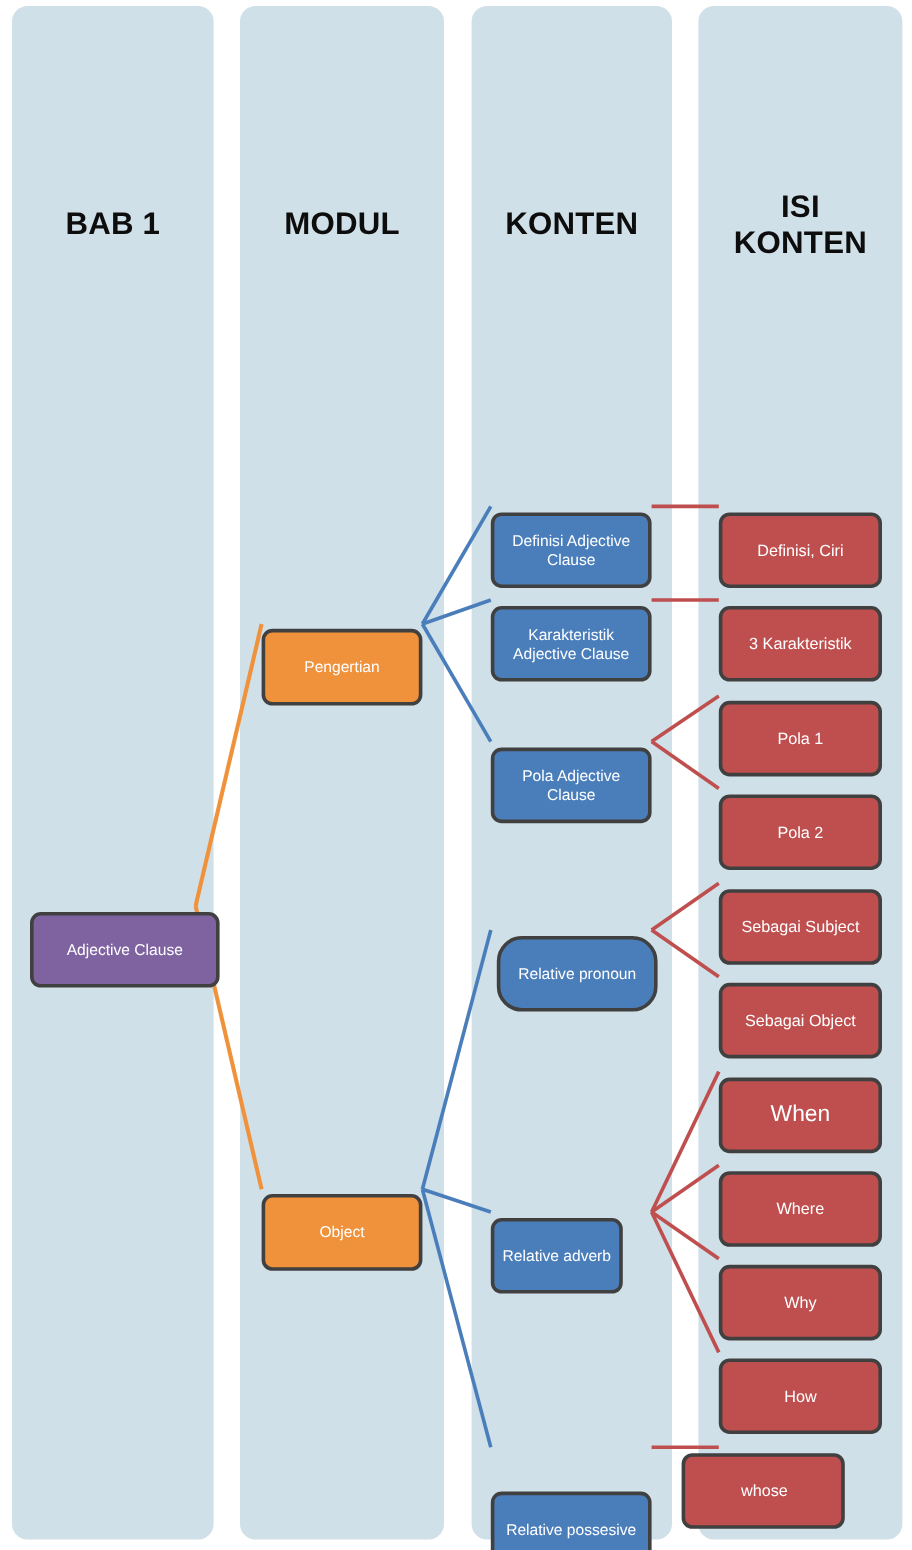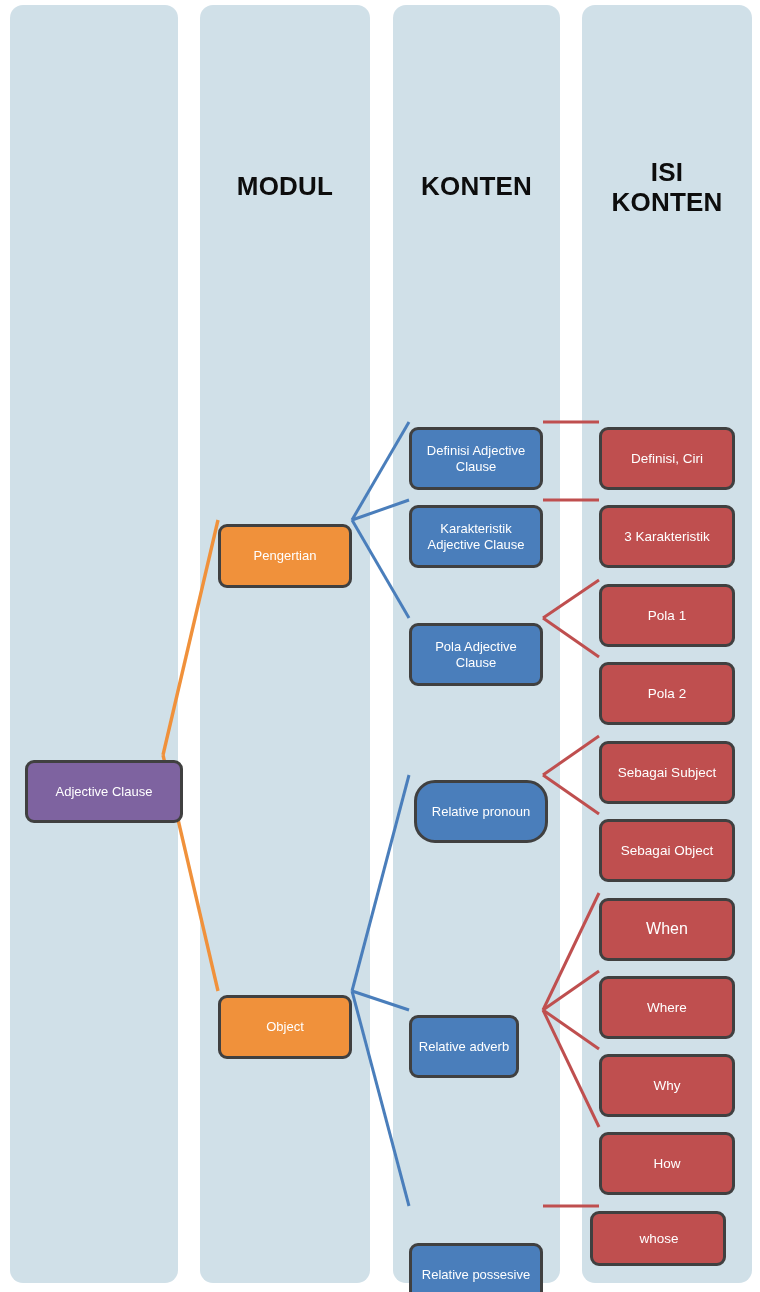--- a/index.html
+++ b/index.html
@@ -30,20 +30,21 @@
 </head>
 <body>
 
 <div id="stage">
 
   <div class="column" style="left:10px;top:5px;width:168px;height:1278px;"></div>
   <div class="column" style="left:200px;top:5px;width:170px;height:1278px;"></div>
   <div class="column" style="left:393px;top:5px;width:167px;height:1278px;"></div>
   <div class="column" style="left:582px;top:5px;width:170px;height:1278px;"></div>
 
+  <div class="col-title" style="left:10px;top:172px;width:168px;">BAB 1</div>
   <div class="col-title" style="left:200px;top:172px;width:170px;">MODUL</div>
   <div class="col-title" style="left:393px;top:172px;width:167px;">KONTEN</div>
   <div class="col-title" style="left:598px;top:158px;width:138px;">ISI KONTEN</div>
 
   <svg class="links" viewBox="0 0 760 1292">
 
     <path d="M163,755 L218,520" stroke="#f0913b" stroke-width="3.4" fill="none"></path>
     <path d="M163,755 L218,991" stroke="#f0913b" stroke-width="3.4" fill="none"></path>
 
     <path d="M352,520 L409,422" stroke="#4a7ebb" stroke-width="3" fill="none"></path>
@@ -111,29 +112,29 @@
   </div>
   <div class="node red" style="left:599px;top:626px;width:136px;height:63px;font-size:13.5px;">
     <span>Pola 2</span>
   </div>
   <div class="node red" style="left:599px;top:705px;width:136px;height:63px;font-size:13.5px;">
     <span>Sebagai Subject</span>
   </div>
   <div class="node red" style="left:599px;top:783px;width:136px;height:63px;font-size:13.5px;">
     <span>Sebagai Object</span>
   </div>
-  <div class="node red" style="left:599px;top:862px;width:136px;height:63px;font-size:16px;">
+  <div class="node red" style="left:599px;top:862px;width:136px;height:63px;font-size:19px;">
     <span>When</span>
   </div>
   <div class="node red" style="left:599px;top:940px;width:136px;height:63px;font-size:13.5px;">
     <span>Where</span>
   </div>
   <div class="node red" style="left:599px;top:1018px;width:136px;height:63px;font-size:13.5px;">
     <span>Why</span>
   </div>
   <div class="node red" style="left:599px;top:1096px;width:136px;height:63px;font-size:13.5px;">
     <span>How</span>
   </div>
-  <div class="node red" style="left:590px;top:1175px;width:136px;height:55px;font-size:13.5px;padding-left:7px;">
+  <div class="node red" style="left:568px;top:1175px;width:136px;height:63px;font-size:13.5px;padding-left:7px;">
     <span>whose</span>
   </div>
 
 </div>
 
 </body></html>

